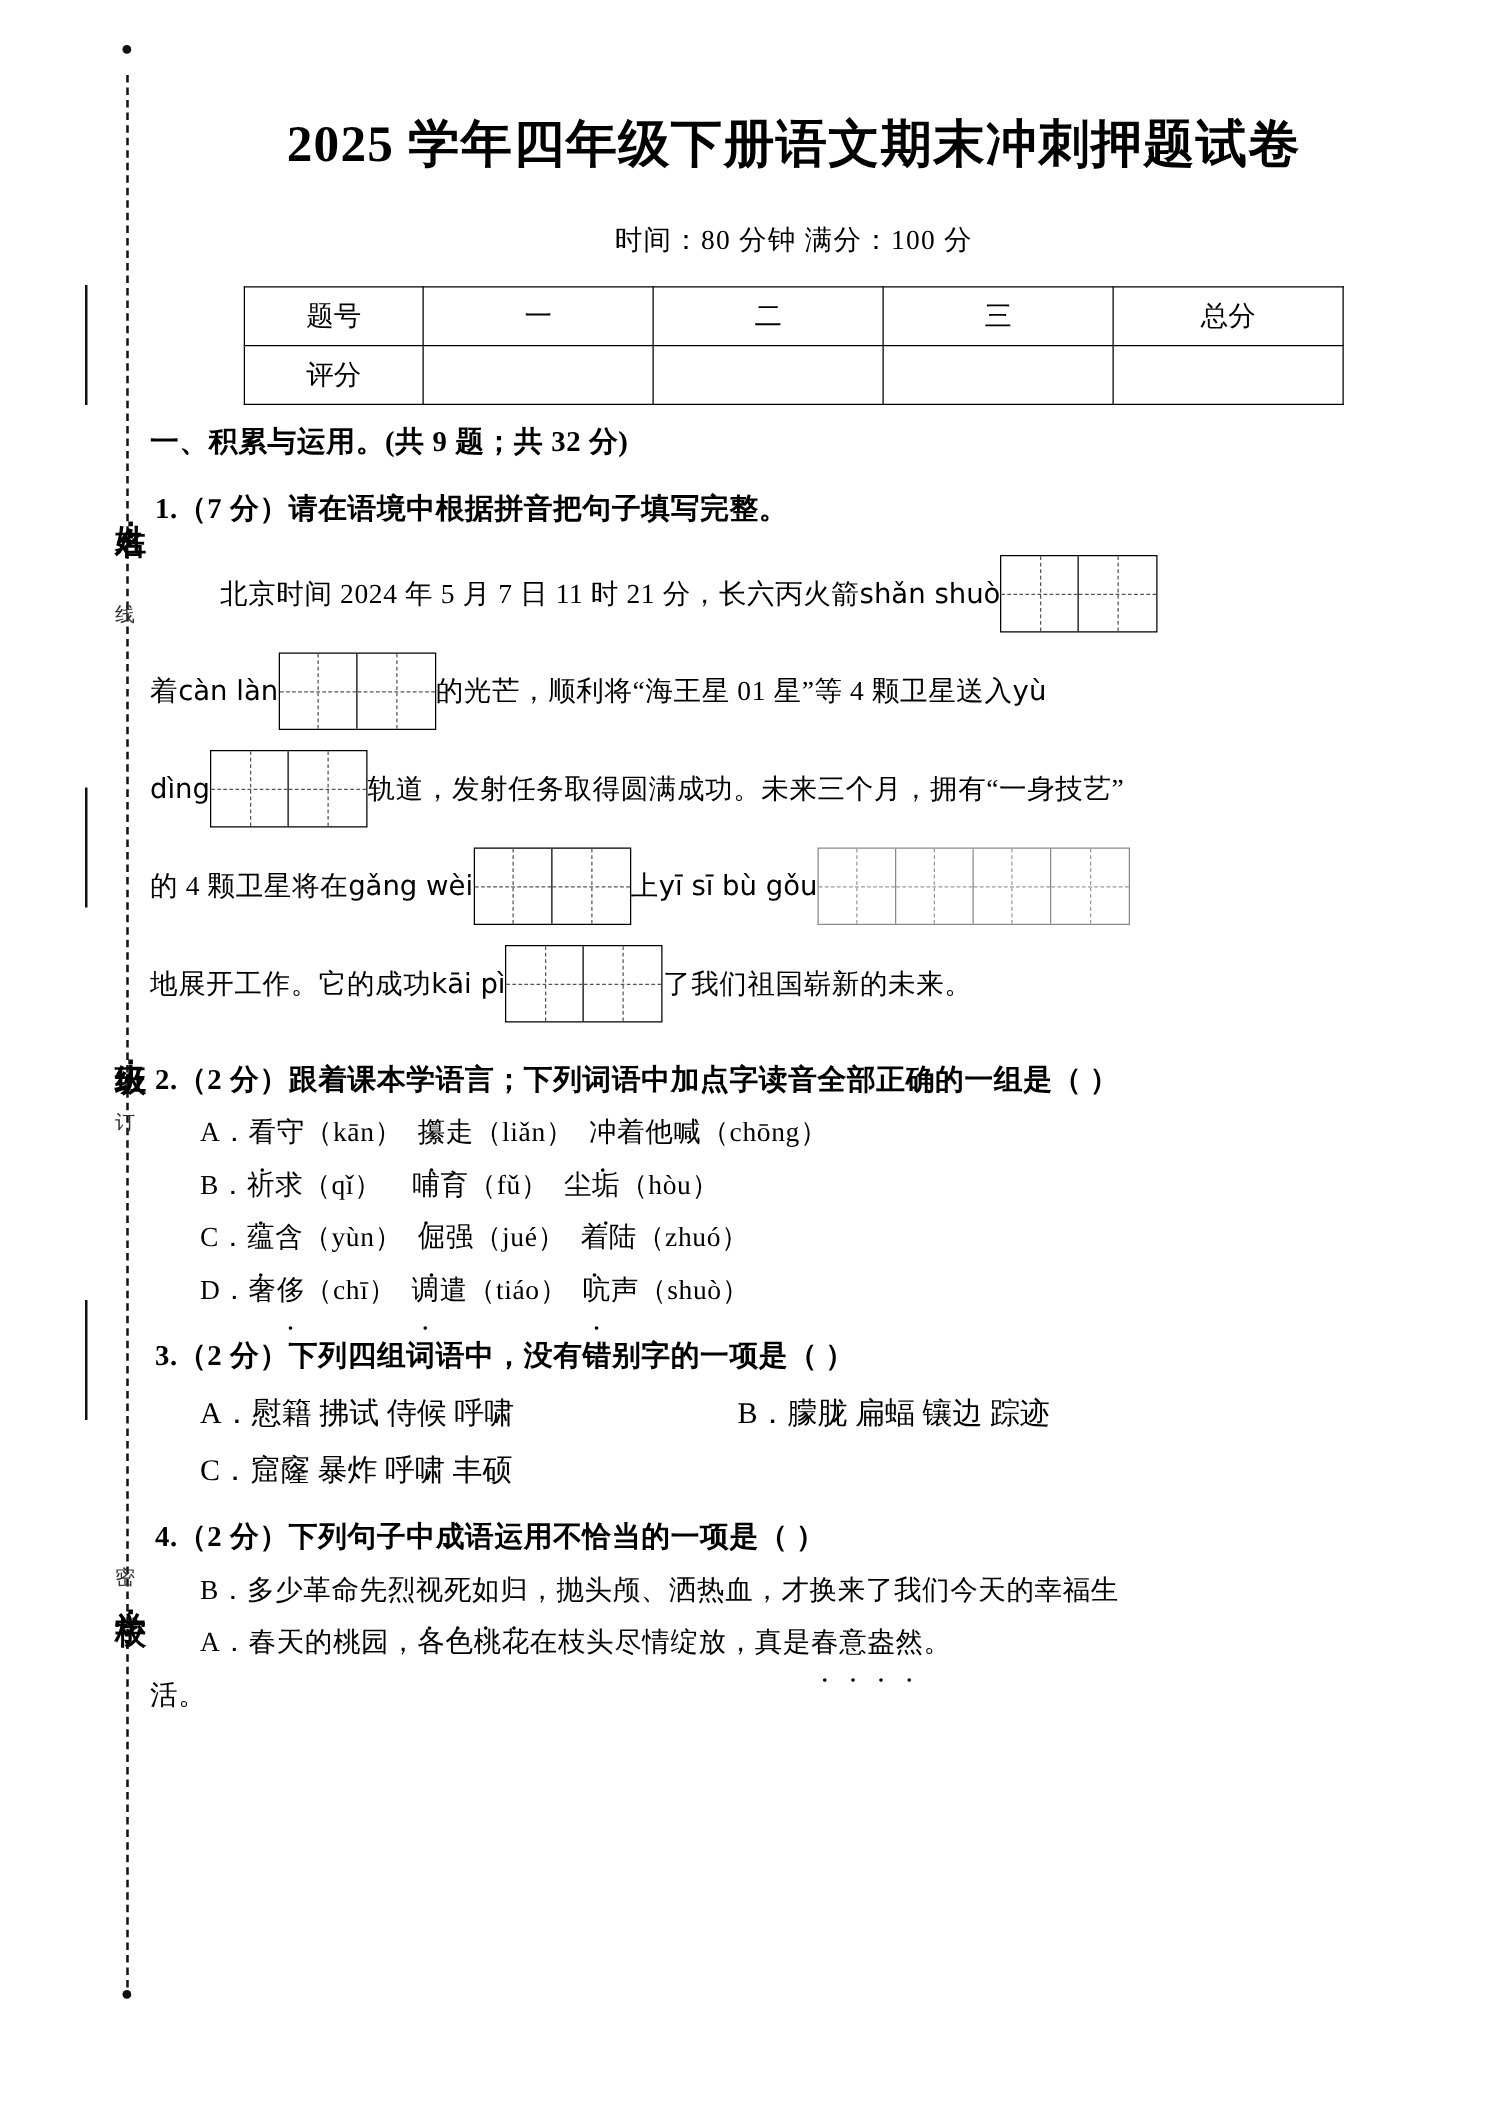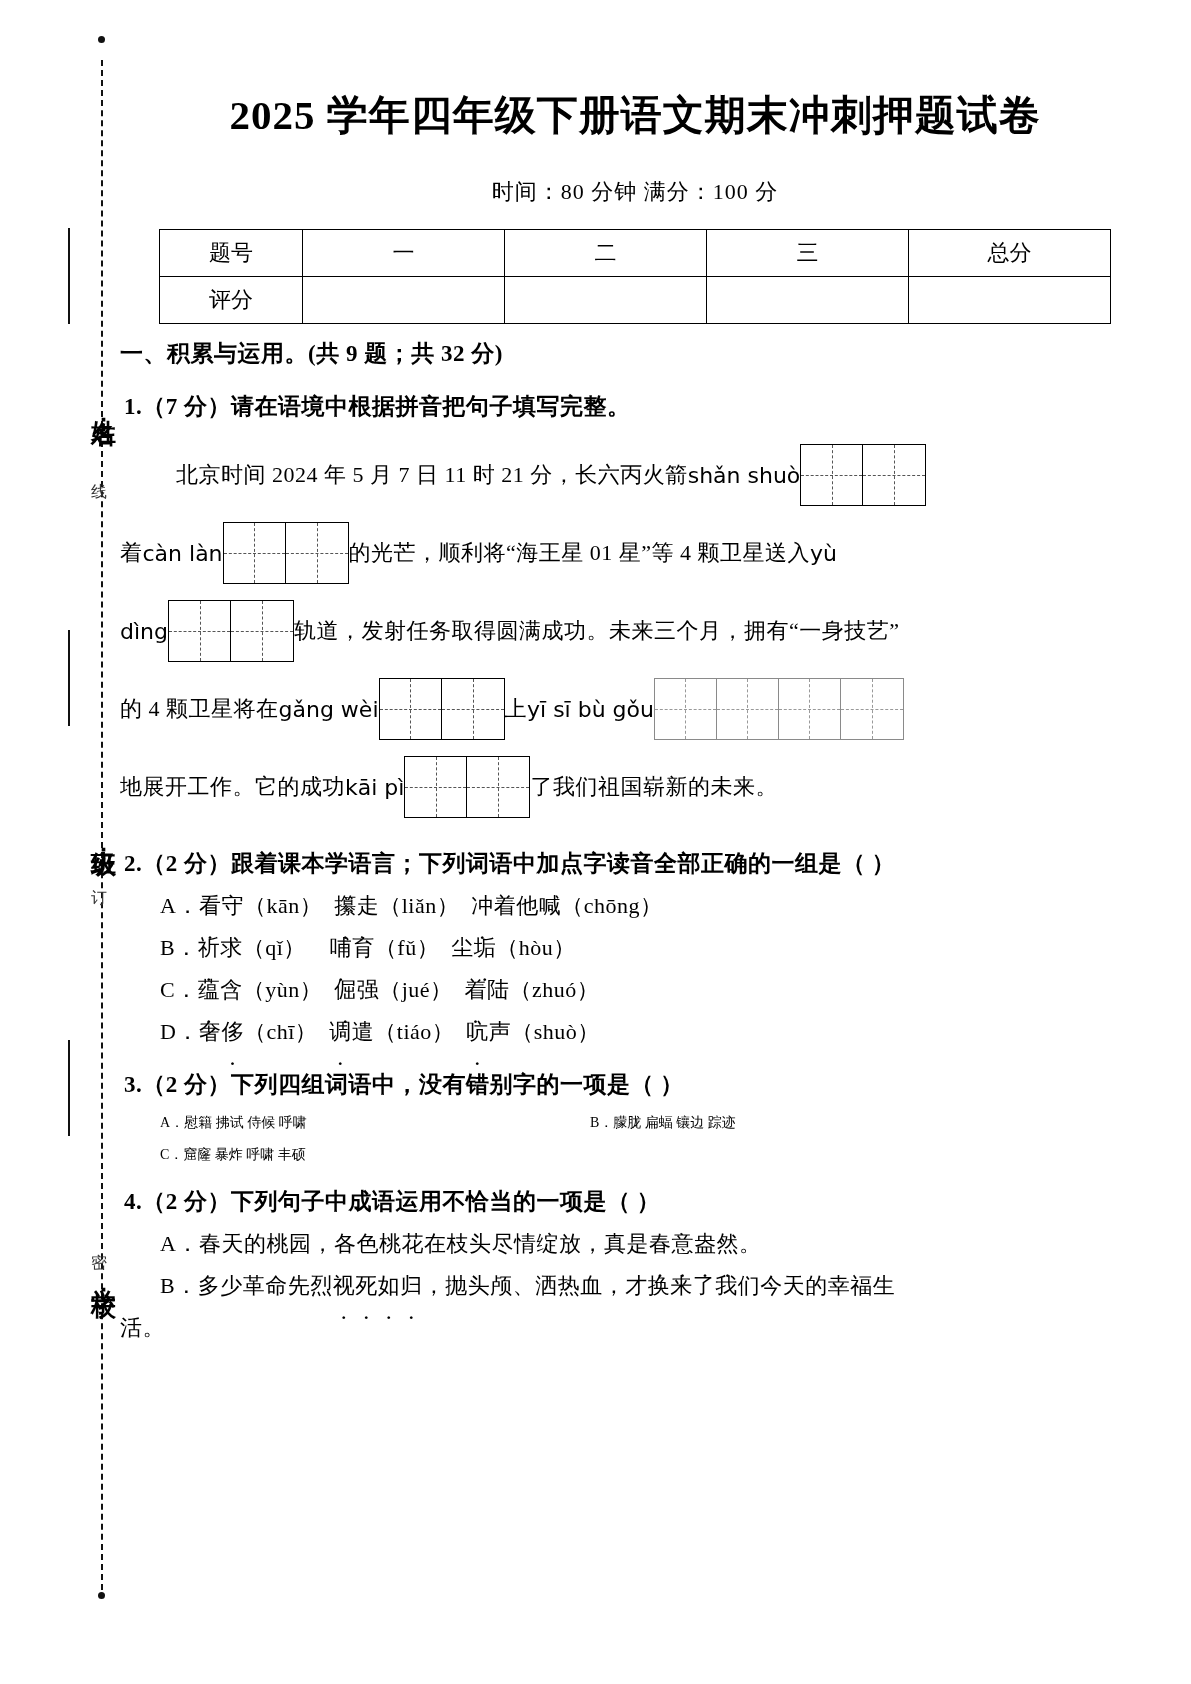--- a/index.html
+++ b/index.html
@@ -58,21 +58,21 @@
     text-align:center;
     font-size:22px;
     margin-top:34px;
     letter-spacing:1px;
   }
 
   
   .score-table{
     margin:22px auto 0 auto;
     border-collapse:collapse;
-    width:952px;
+    width:880px;
     table-layout:fixed;
     border-radius:28px;
   }
   .score-table td{
     border:1.6px solid #000;
     height:44px;
     text-align:center;
     vertical-align:middle;
     font-size:22px;
   }
@@ -88,21 +88,21 @@
     font-size:23px;font-weight:bold;
     margin:22px 0 0 4px;
     letter-spacing:0.5px;
   }
   .opt{
     font-size:22px;
     margin:12px 0 0 40px;
     letter-spacing:0.5px;
   }
   .opt-row{
-    font-size:14px;
+    font-size:24px;
     margin:14px 0 0 40px;
     display:flex;
   }
   .opt-row .cell{width:430px;}
 
   .dotted{
     position:relative;
     display:inline-block;
   }
   .dotted::after{
@@ -300,25 +300,25 @@
     <span class="cell"><span>B．</span><span>朦胧 扁蝠 镶边 踪迹</span></span>
   </div>
 
   <div class="opt-row">
     <span class="cell"><span>C．</span><span>窟窿 暴炸 呼啸 丰硕</span></span>
   </div>
 
   <div class="q-head">4.（2 分）下列句子中成语运用不恰当的一项是（      ）</div>
 
   <div class="opt">
+    <span>B．</span><span>多少革命先烈</span><span class="dotted-idiom"><span class="dotted">视</span><span class="dotted">死</span><span class="dotted">如</span><span class="dotted">归</span></span><span>，抛头颅、洒热血，才换来了我们今天的幸福生</span>
+  </div>
+
+  <div class="opt">
     <span>A．</span><span>春天的桃园，各色桃花在枝头尽情绽放，真是</span><span class="dotted-idiom"><span class="dotted">春</span><span class="dotted">意</span><span class="dotted">盎</span><span class="dotted">然</span></span><span>。</span>
-  </div>
-
-  <div class="opt">
-    <span>B．</span><span>多少革命先烈</span><span class="dotted-idiom"><span class="dotted">视</span><span class="dotted">死</span><span class="dotted">如</span><span class="dotted">归</span></span><span>，抛头颅、洒热血，才换来了我们今天的幸福生</span>
   </div>
 
   <div class="opt" style="margin-left:0;">
     <span>活。</span>
   </div>
 
 
 </div>
 
 </body></html>

